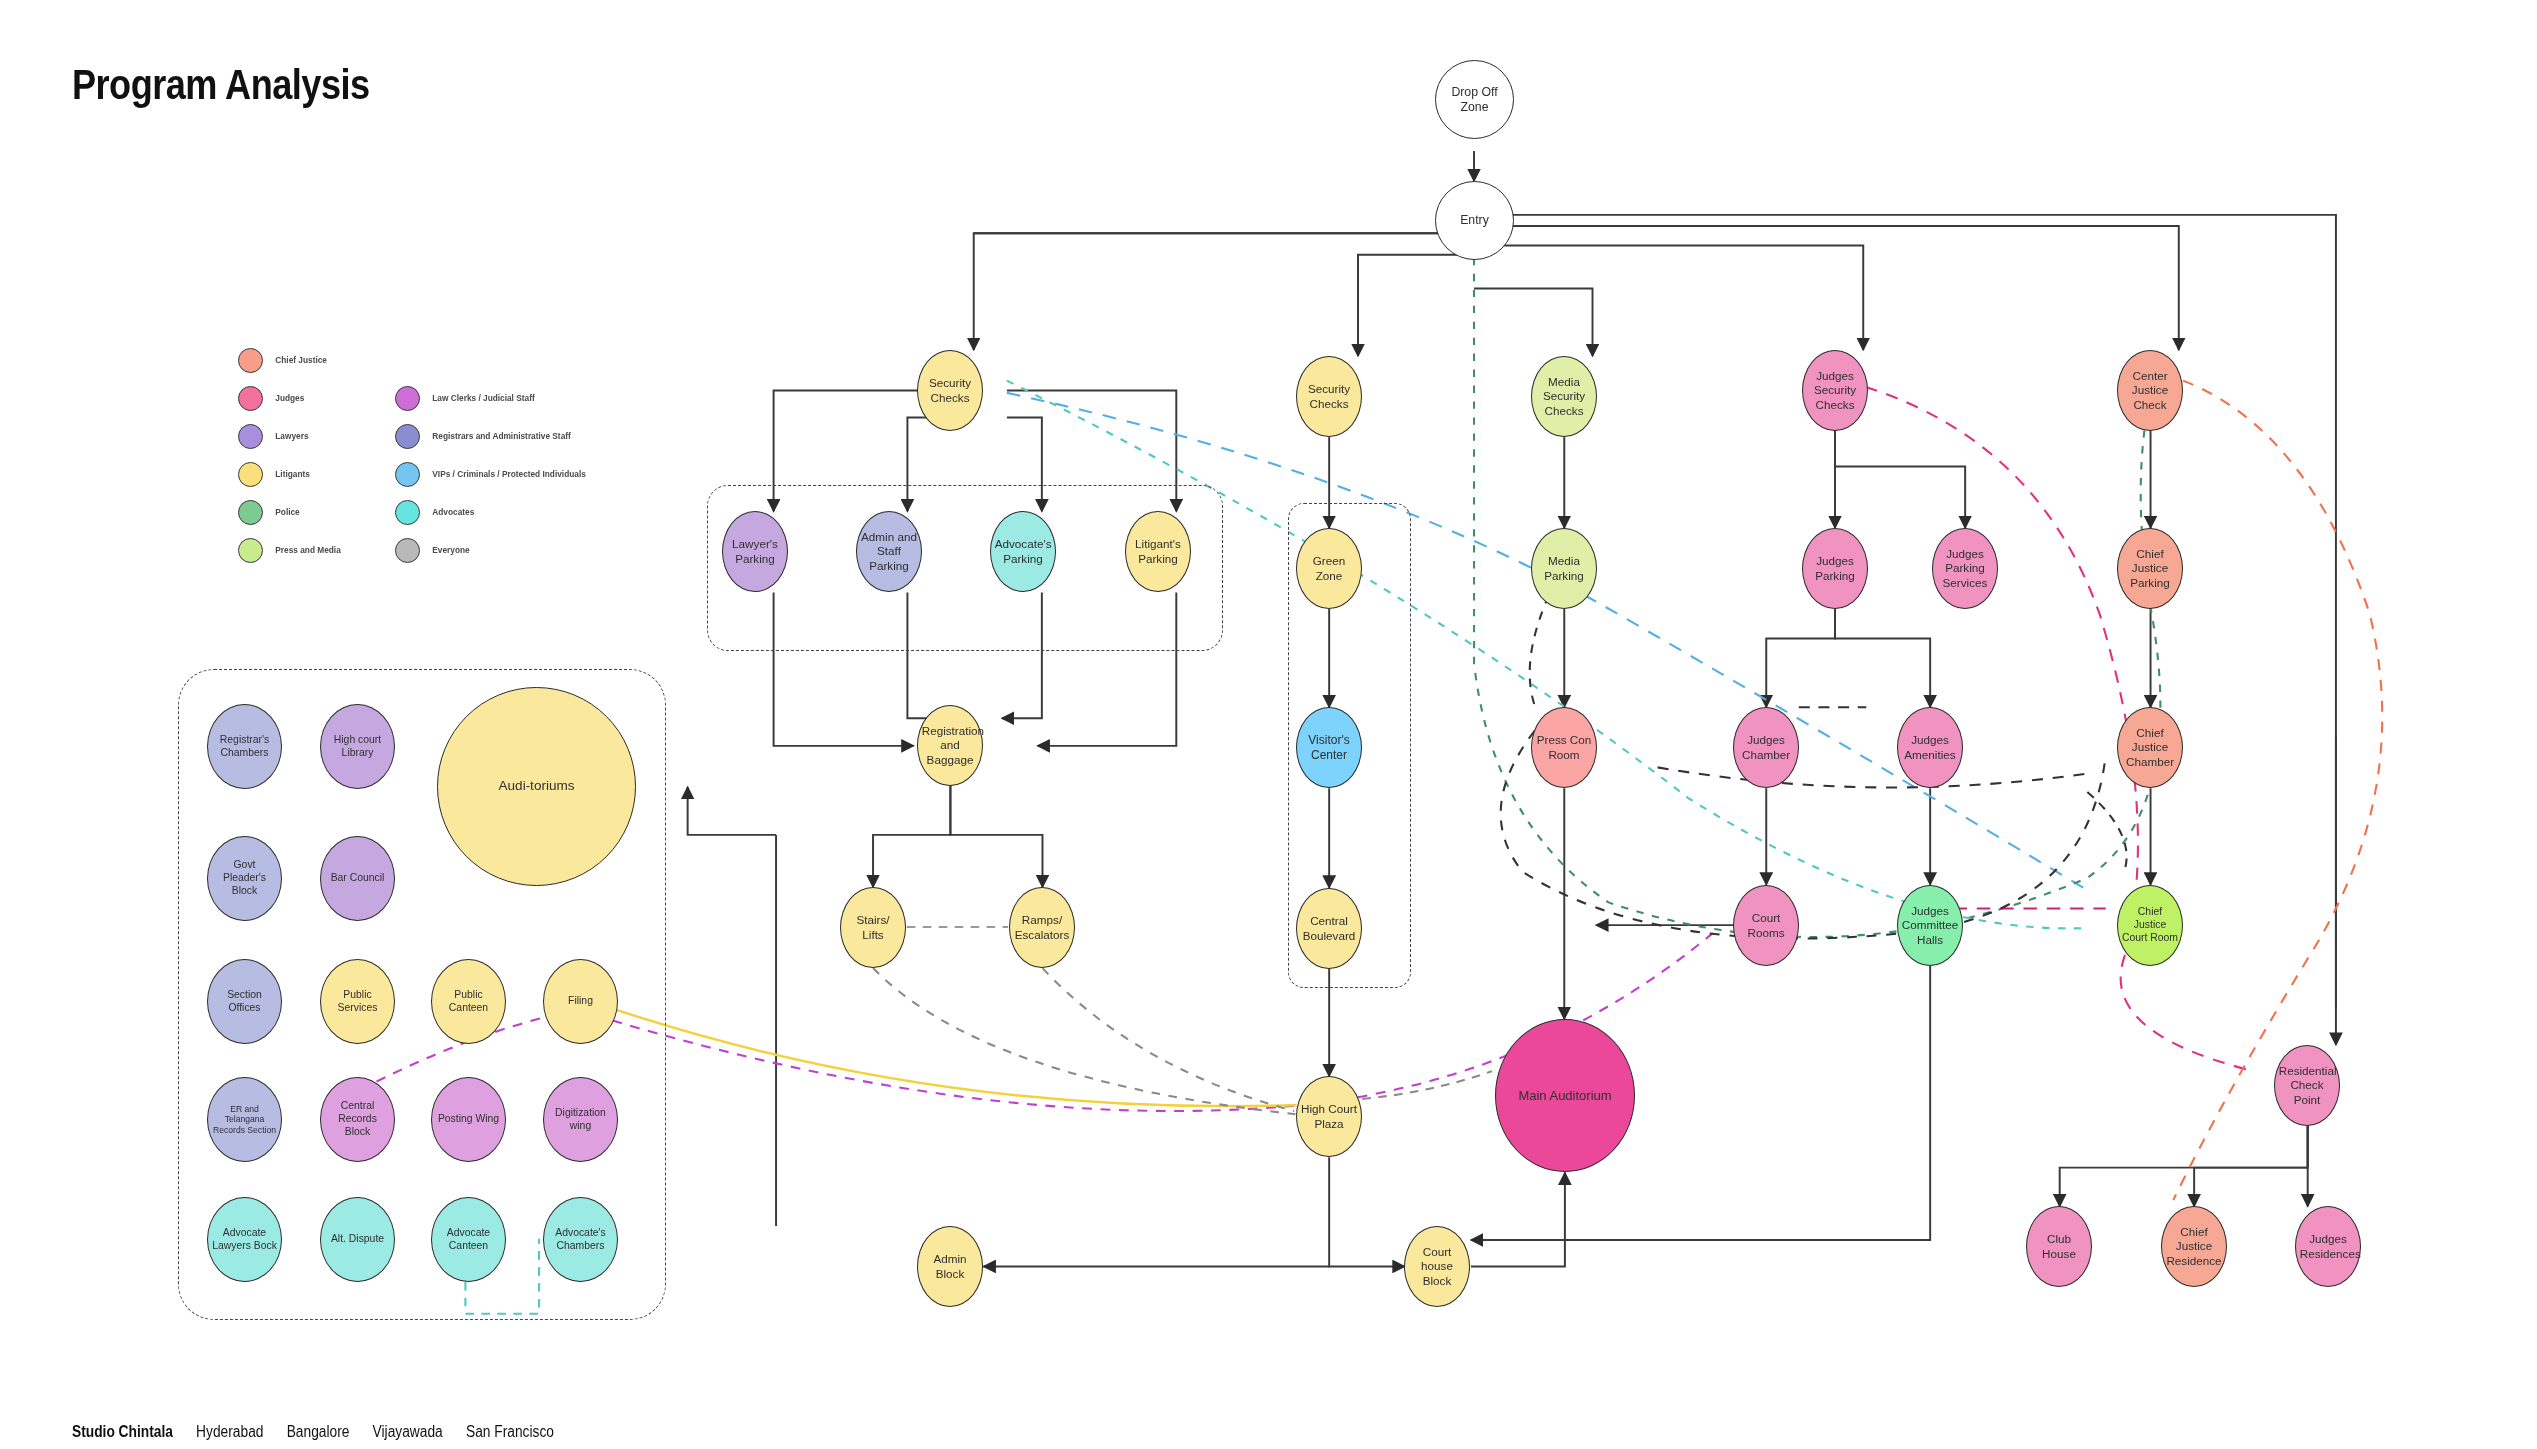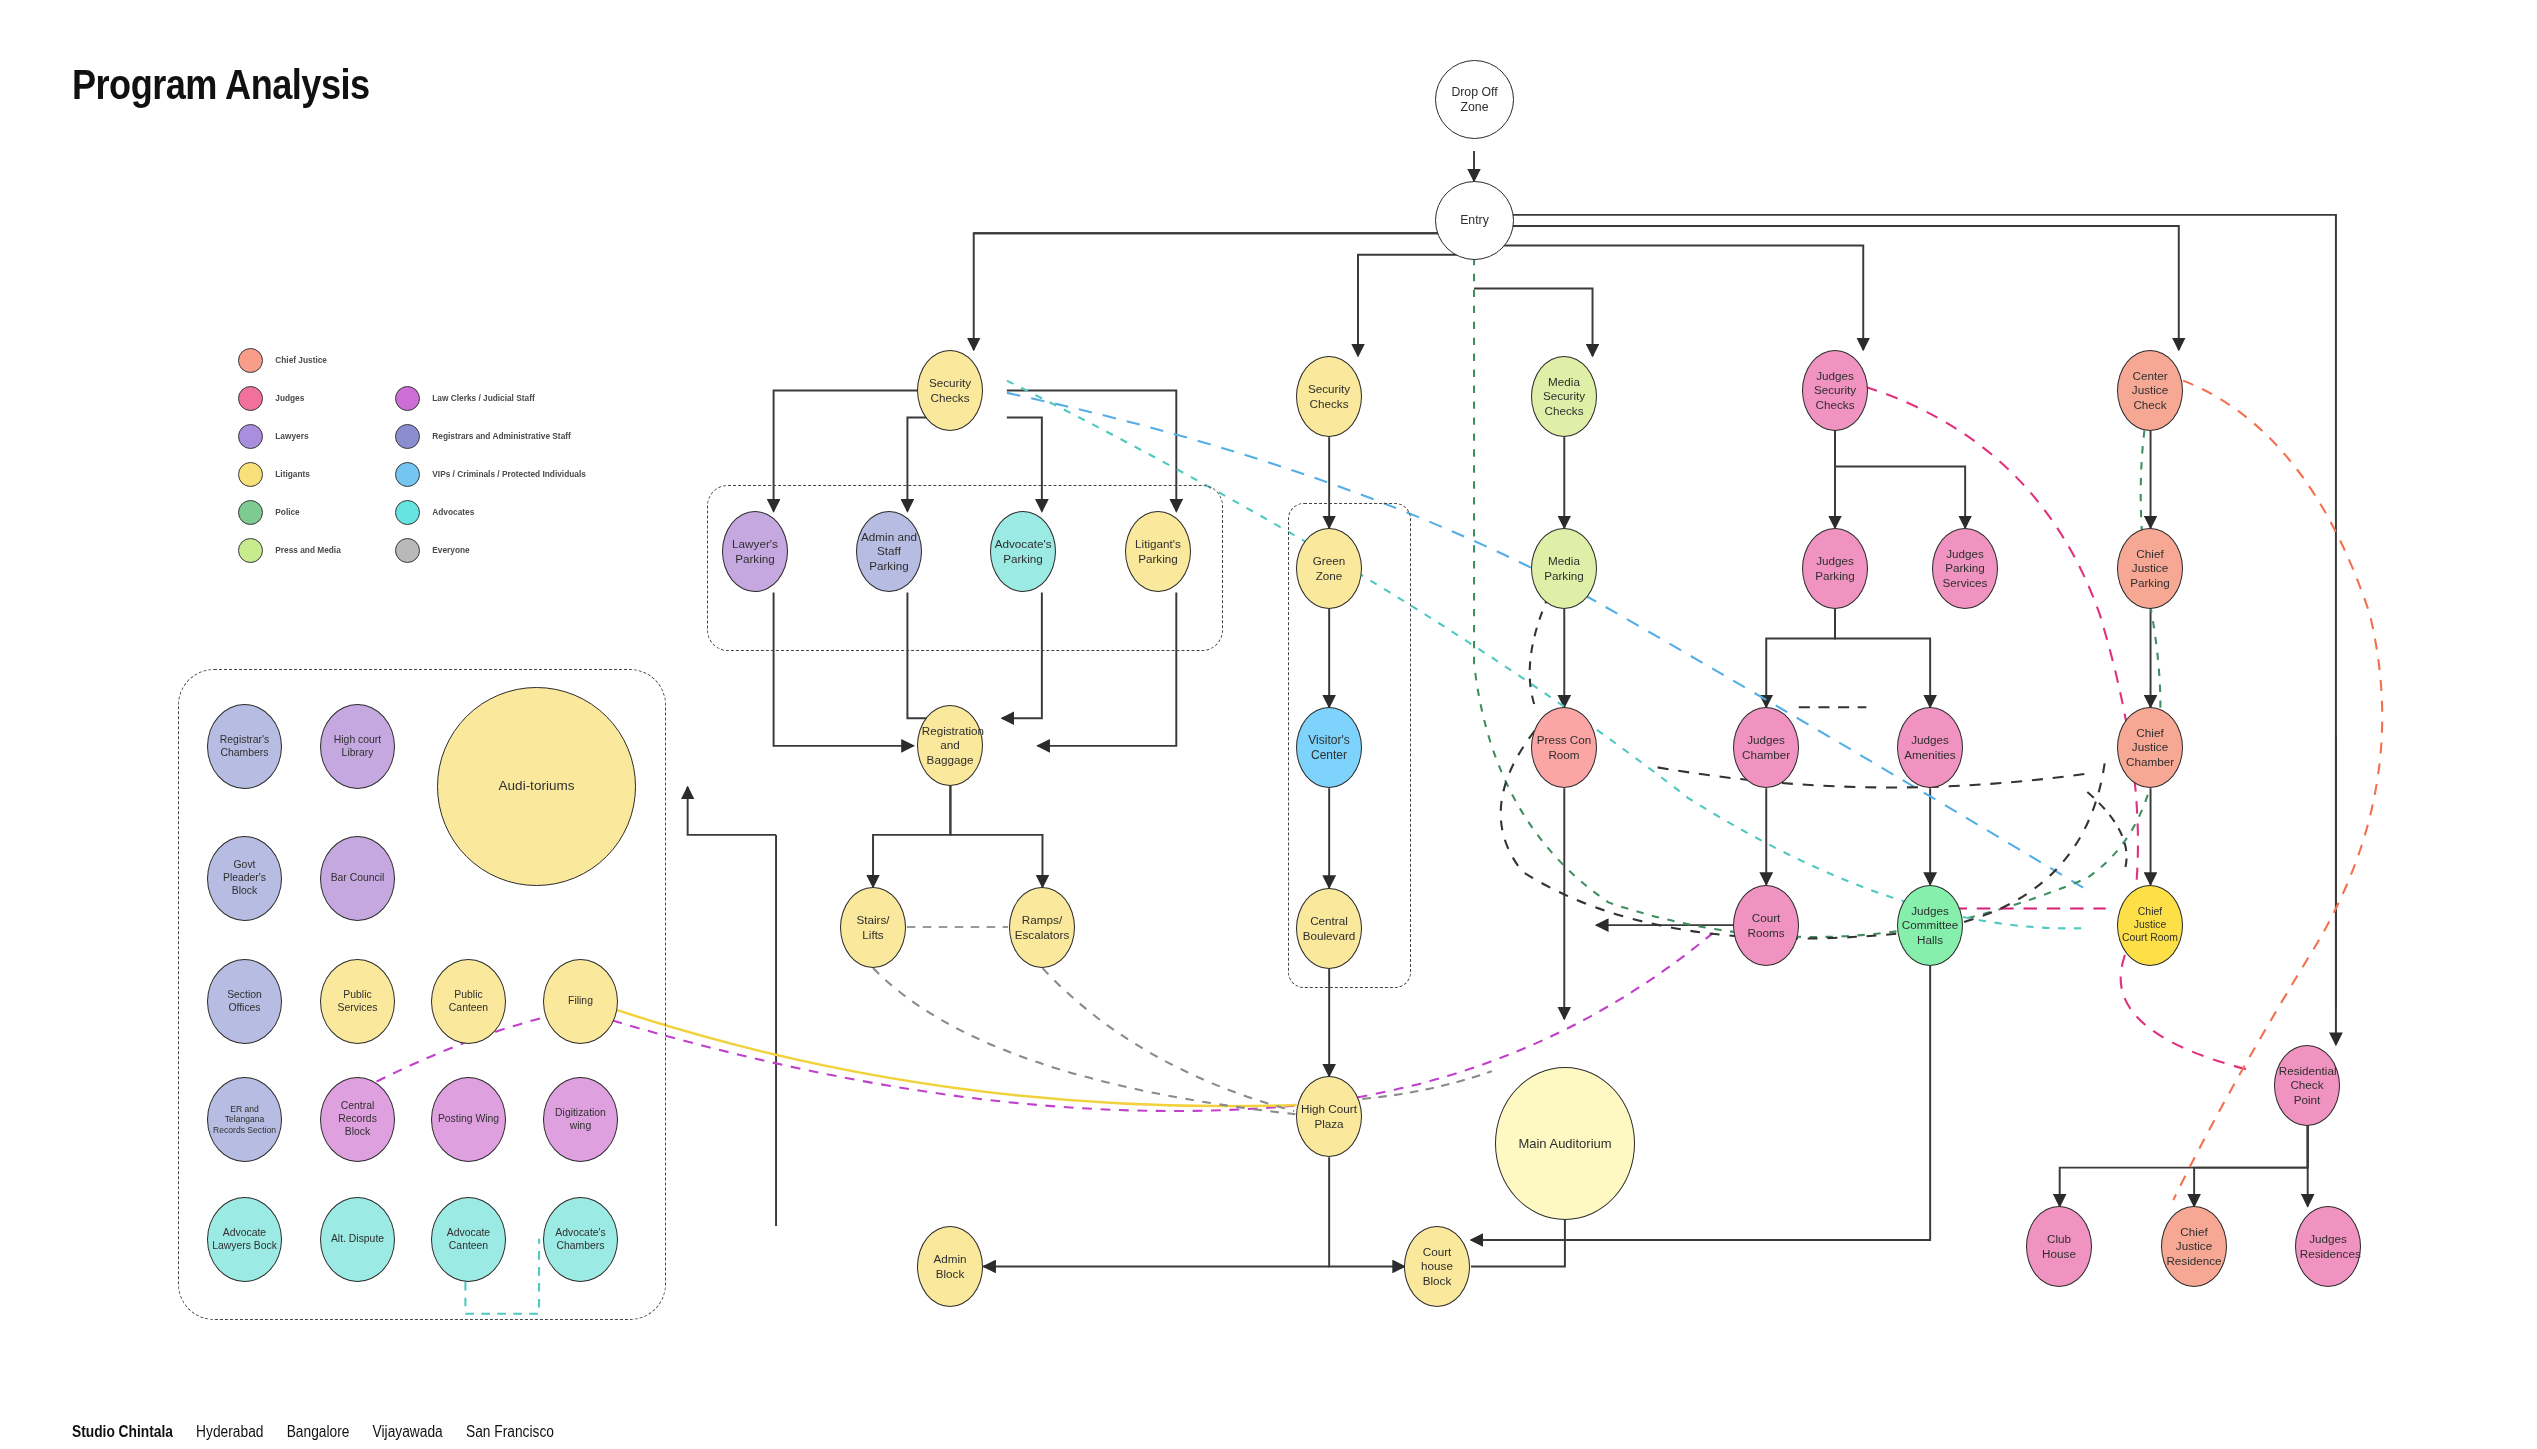--- a/index.html
+++ b/index.html
@@ -288,21 +288,21 @@
       </div>
       <div class="node" style="left: 1531px; top: 356px; width: 66px; height: 81px; background: rgb(224, 239, 168); font-size: 11.7px;">
         <span>Media Security Checks</span>
       </div>
       <div class="node" style="left: 1531px; top: 528px; width: 66px; height: 81px; background: rgb(224, 239, 168); font-size: 11.7px;">
         <span>Media Parking</span>
       </div>
       <div class="node" style="left: 1531px; top: 707px; width: 66px; height: 81px; background: #fca5a5; font-size: 11.7px;">
         <span>Press Con Room</span>
       </div>
-      <div class="node" style="left: 1495px; top: 1067px; width: 140px; height: 153px; background: #fef9c3; font-size: 13px; align-items: center;">
+      <div class="node" style="left: 1495px; top: 1019px; width: 140px; height: 153px; background: #ec4899; font-size: 13px; align-items: center;">
         <span>Main Auditorium</span>
       </div>
       <div class="node" style="left: 1802px; top: 350px; width: 66px; height: 81px; background: rgb(241, 147, 192); font-size: 11.7px;">
         <span>Judges Security Checks</span>
       </div>
       <div class="node" style="left: 1802px; top: 528px; width: 66px; height: 81px; background: rgb(241, 147, 192); font-size: 11.7px;">
         <span>Judges Parking</span>
       </div>
       <div class="node" style="left: 1932px; top: 528px; width: 66px; height: 81px; background: rgb(241, 147, 192); font-size: 11.7px;">
         <span>Judges Parking Services</span>
@@ -321,21 +321,21 @@
       </div>
       <div class="node" style="left: 2117px; top: 350px; width: 66px; height: 81px; background: rgb(247, 168, 149); font-size: 11.7px;">
         <span>Center Justice Check</span>
       </div>
       <div class="node" style="left: 2117px; top: 528px; width: 66px; height: 81px; background: rgb(247, 168, 149); font-size: 11.7px;">
         <span>Chief Justice Parking</span>
       </div>
       <div class="node" style="left: 2117px; top: 707px; width: 66px; height: 81px; background: rgb(247, 168, 149); font-size: 11.7px;">
         <span>Chief Justice Chamber</span>
       </div>
-      <div class="node" style="left: 2117px; top: 885px; width: 66px; height: 81px; background: #fde047; font-size: 10.4px;">
+      <div class="node" style="left: 2117px; top: 885px; width: 66px; height: 81px; background: #bef264; font-size: 10.4px;">
         <span>Chief Justice Court Room</span>
       </div>
       <div class="node" style="left: 2274px; top: 1045px; width: 66px; height: 81px; background: rgb(241, 147, 192); font-size: 11.7px;">
         <span>Residential Check Point</span>
       </div>
       <div class="node" style="left: 2026px; top: 1206px; width: 66px; height: 81px; background: rgb(241, 147, 192); font-size: 11.7px;">
         <span>Club House</span>
       </div>
       <div class="node" style="left: 2161px; top: 1206px; width: 66px; height: 81px; background: rgb(247, 168, 149); font-size: 11.7px;">
         <span>Chief Justice Residence</span>

